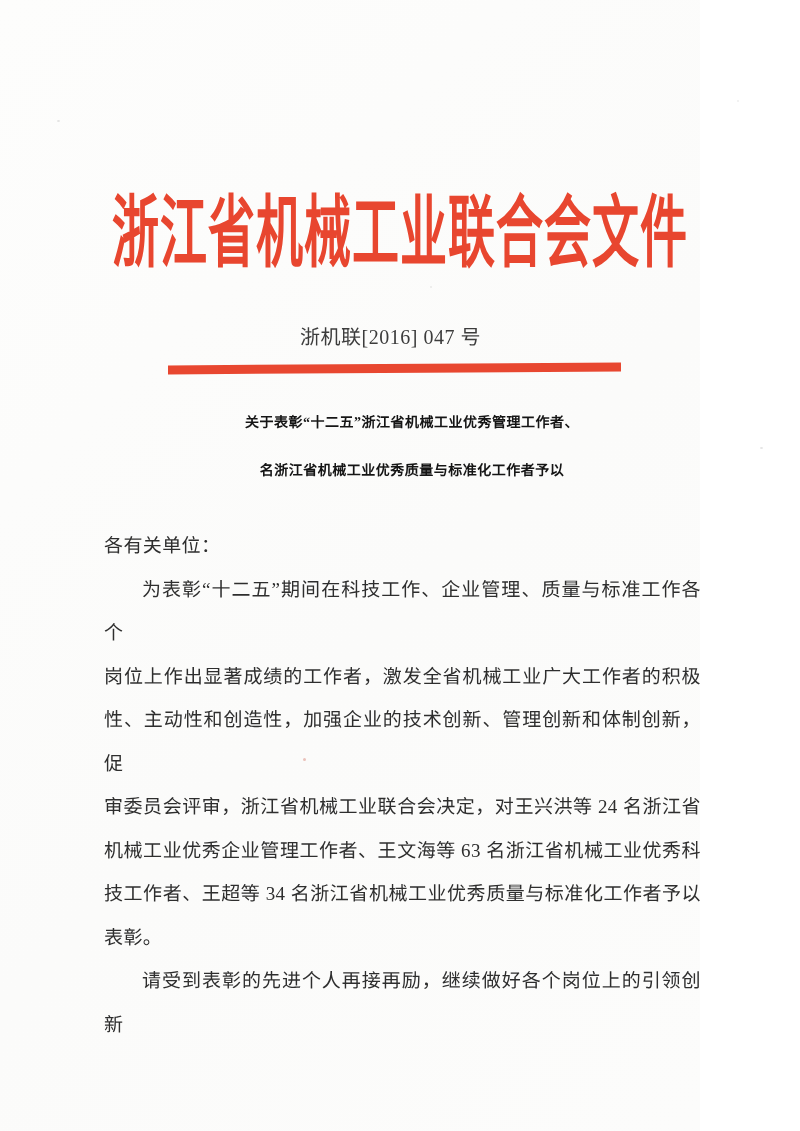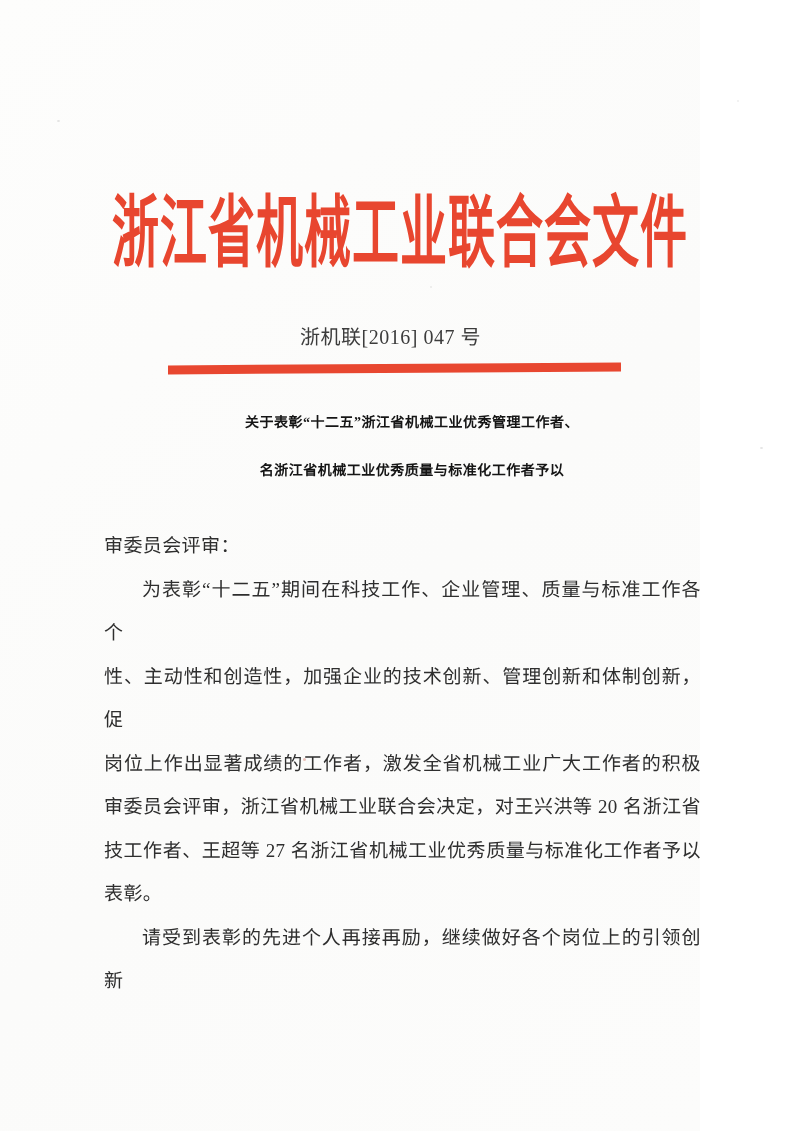--- a/index.html
+++ b/index.html
@@ -106,26 +106,27 @@
   <div class="doc-number">浙机联[2016] 047 号</div>
 
   <div class="red-divider"></div>
 
   <div class="subject">
     <div>关于表彰“十二五”浙江省机械工业优秀管理工作者、</div>
     <div>名浙江省机械工业优秀质量与标准化工作者予以</div>
   </div>
 
   <div class="body-text">
-    <div class="body-line">审委员会评审：</div>
+    <div class="body-line">各有关单位：</div>
     <div class="body-line jfull indent">为表彰“十二五”期间在科技工作、企业管理、质量与标准工作各个</div>
+    <div class="body-line jfull">岗位上作出显著成绩的工作者，激发全省机械工业广大工作者的积极</div>
     <div class="body-line jfull">性、主动性和创造性，加强企业的技术创新、管理创新和体制创新，促</div>
-    <div class="body-line jfull">岗位上作出显著成绩的工作者，激发全省机械工业广大工作者的积极</div>
-    <div class="body-line jfull">审委员会评审，浙江省机械工业联合会决定，对王兴洪等 20 名浙江省</div>
-    <div class="body-line jfull">技工作者、王超等 27 名浙江省机械工业优秀质量与标准化工作者予以</div>
+    <div class="body-line jfull">审委员会评审，浙江省机械工业联合会决定，对王兴洪等 24 名浙江省</div>
+    <div class="body-line jfull">机械工业优秀企业管理工作者、王文海等 63 名浙江省机械工业优秀科</div>
+    <div class="body-line jfull">技工作者、王超等 34 名浙江省机械工业优秀质量与标准化工作者予以</div>
     <div class="body-line">表彰。</div>
     <div class="body-line jfull indent">请受到表彰的先进个人再接再励，继续做好各个岗位上的引领创新</div>
 
   </div>
 
   <div class="speck s1"></div>
   <div class="speck s2"></div>
   <div class="speck s3"></div>
   <div class="speck s4"></div>
   <div class="speck s5"></div>

